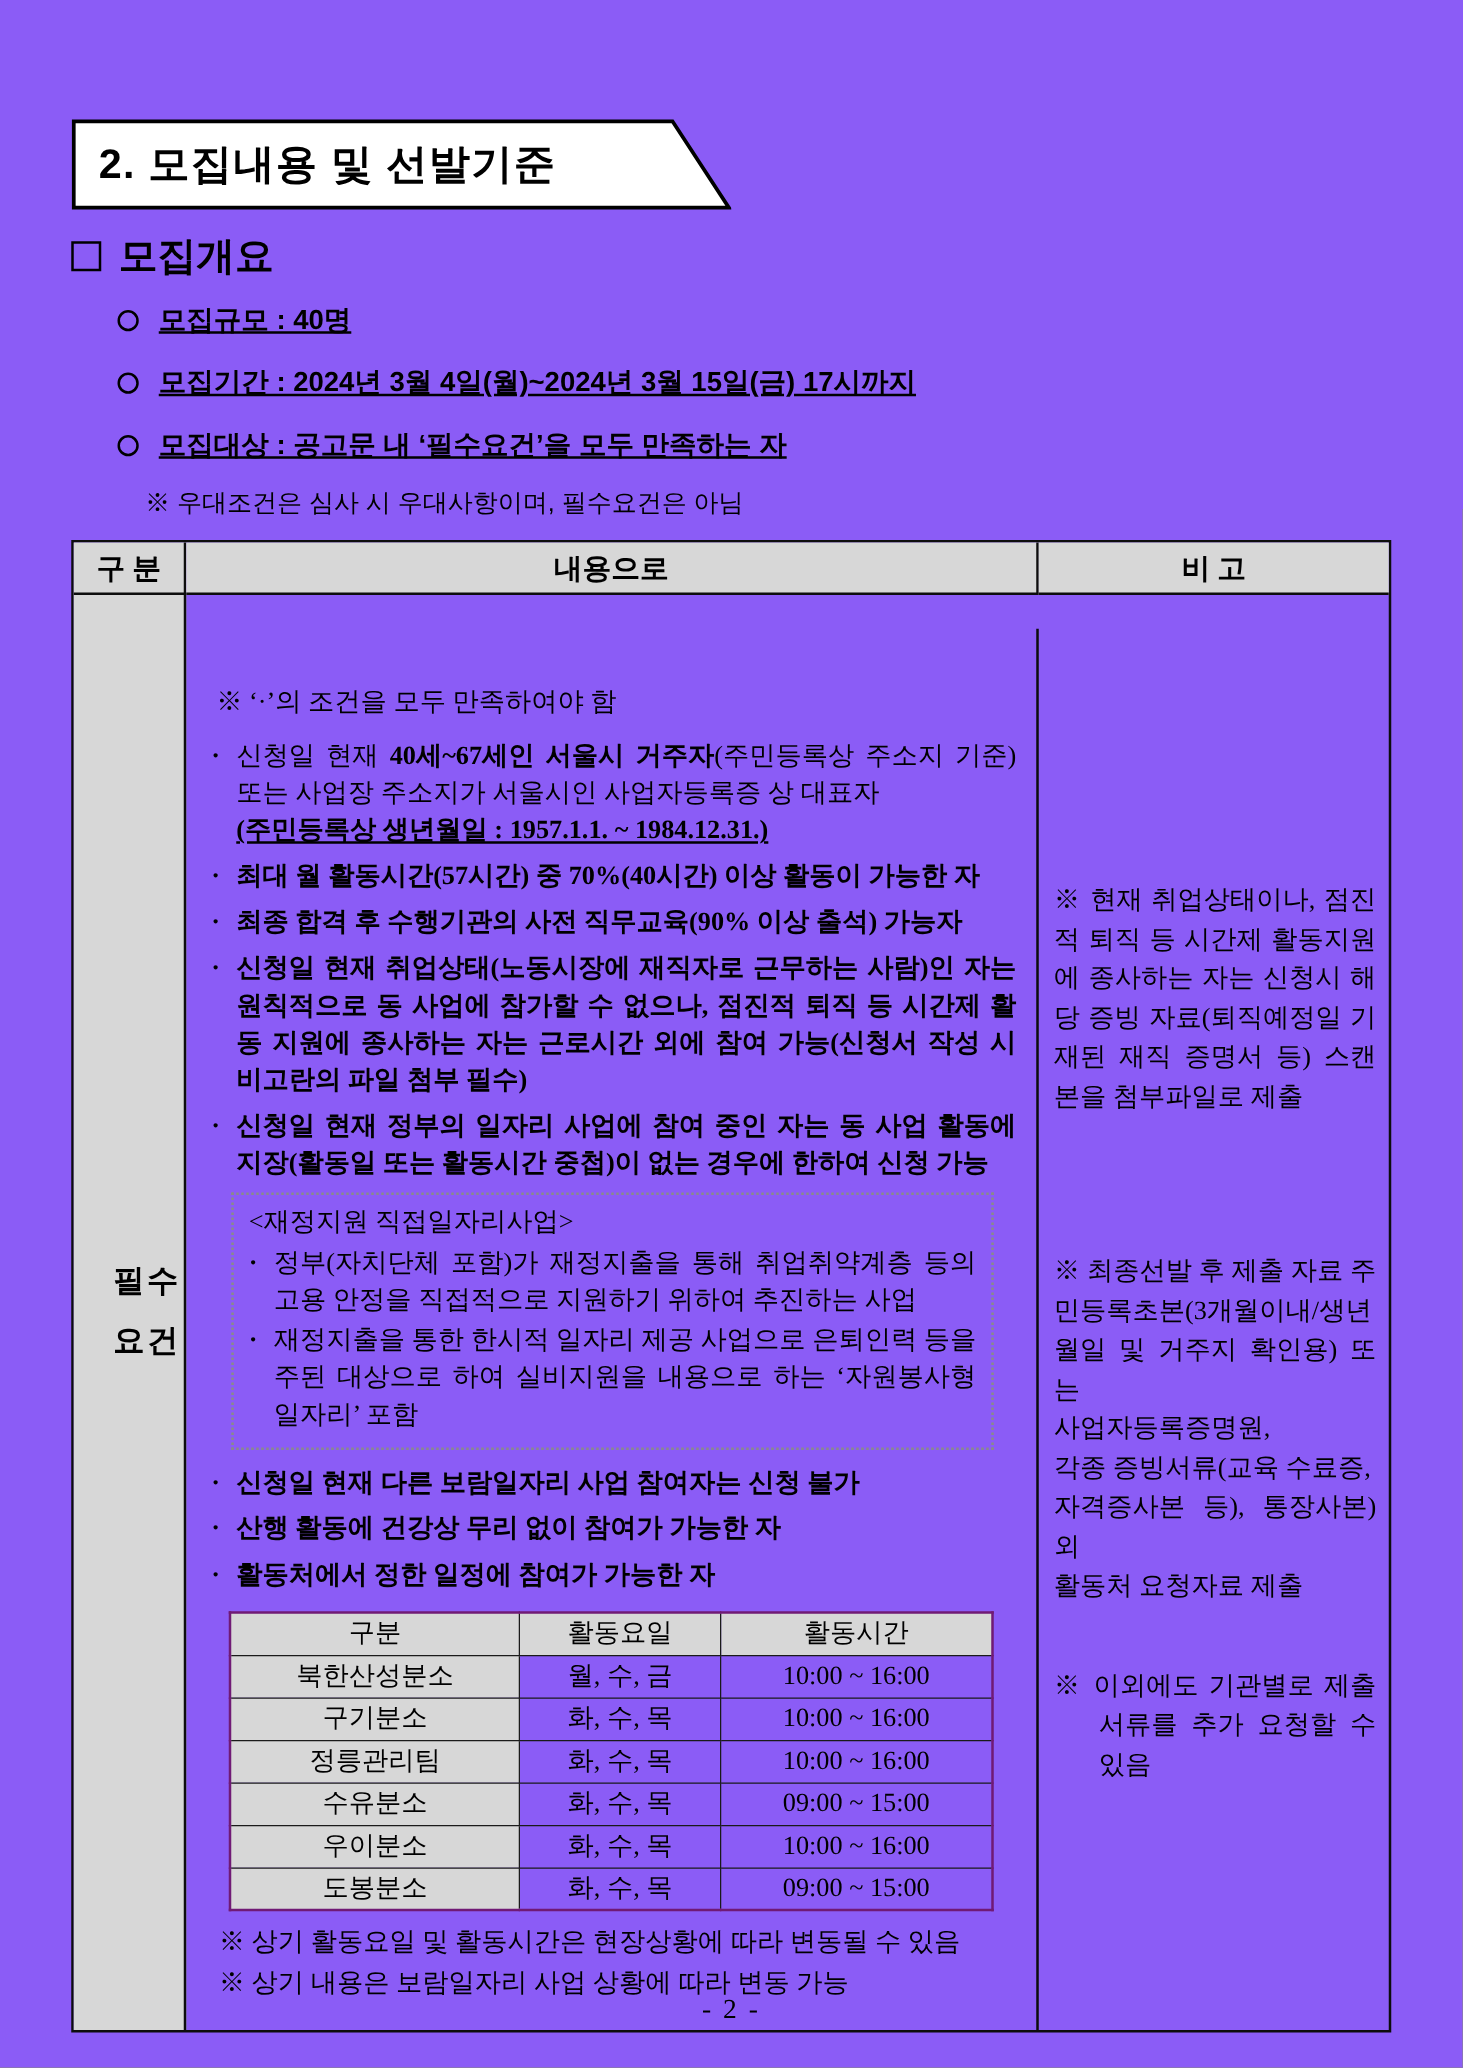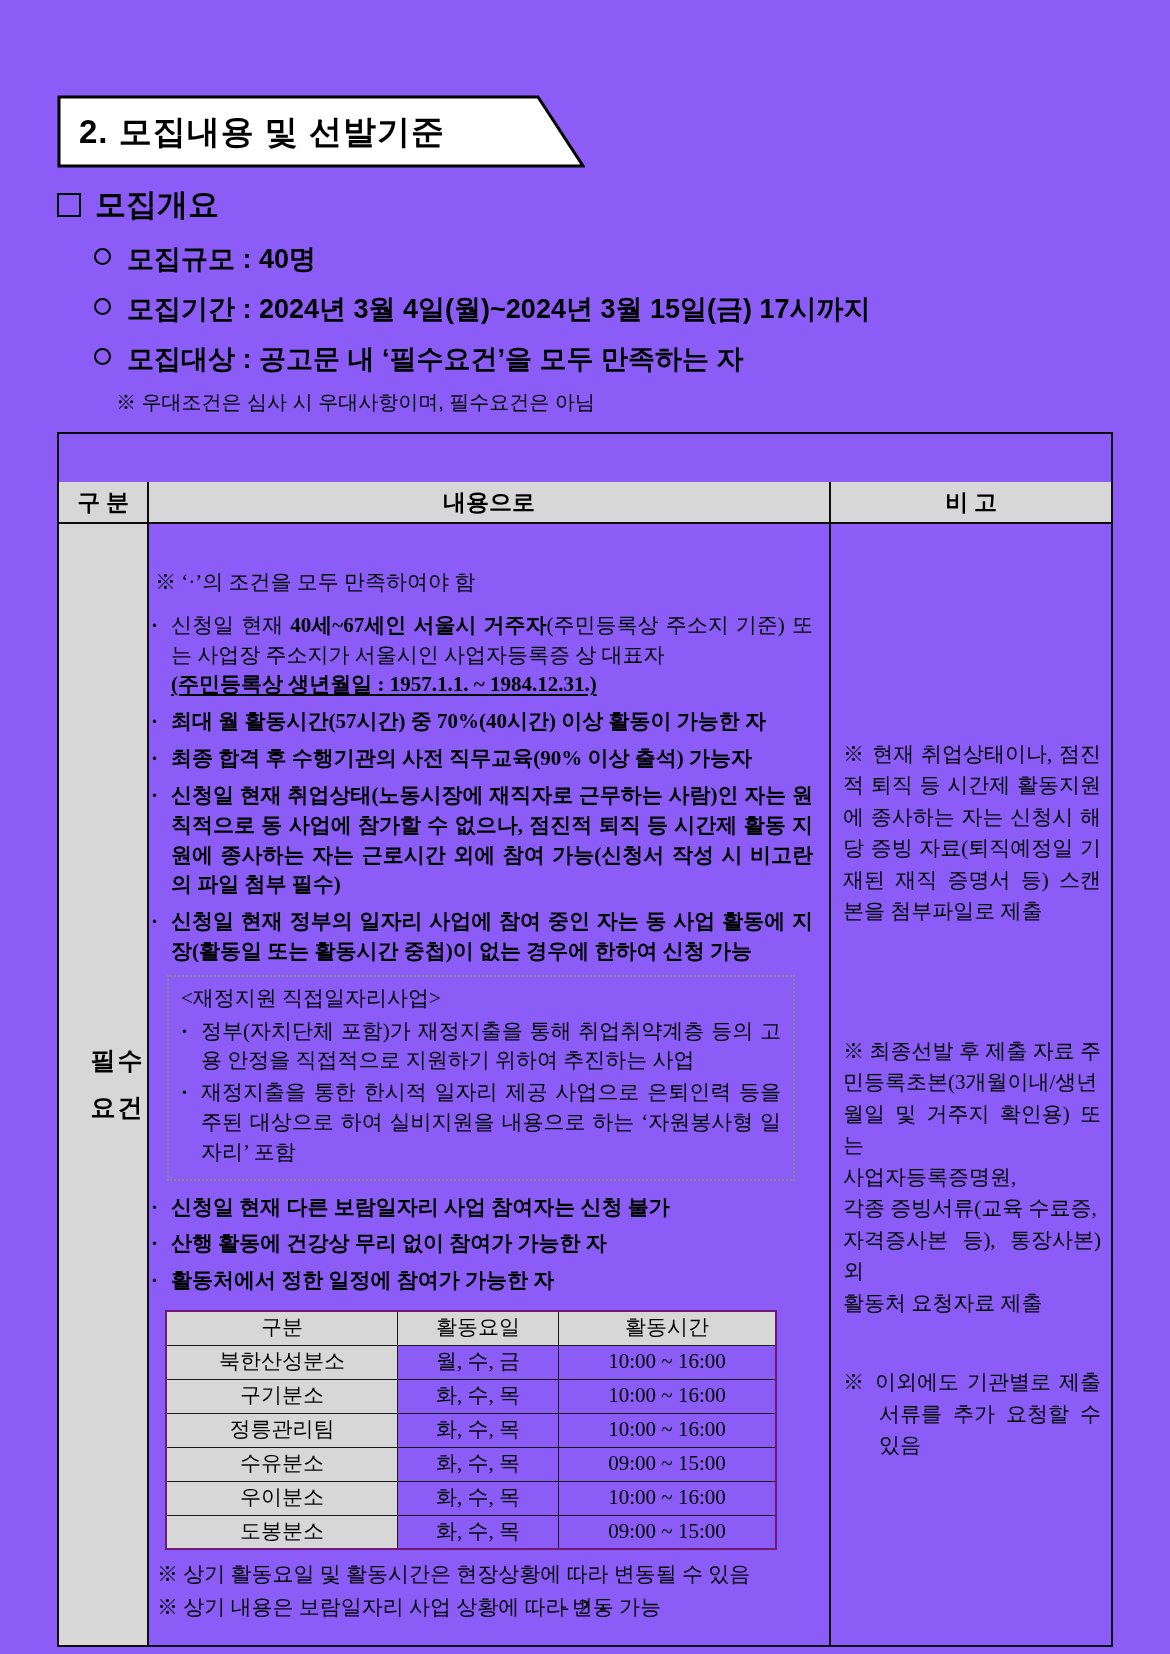--- a/index.html
+++ b/index.html
@@ -21,48 +21,49 @@
   
   .h2 {
     position:absolute; left:57px; top:184px;
     display:flex; align-items:center; gap:14px;
     font-family:"Liberation Sans", sans-serif; font-weight:800; font-size:31px;
   }
   .sq-icon { width:24px; height:24px; border:2.5px solid #000; flex:0 0 auto; }
   .ov-item {
     position:absolute; left:94px;
     display:flex; align-items:flex-start; gap:16px;
-    font-family:"Liberation Sans", sans-serif; font-weight:700; font-size:27px;
+    font-family:"Liberation Sans", sans-serif; font-weight:700; font-size:22px;
     white-space:nowrap;
+    text-decoration:underline;
   }
   .ov-item.i0 { top:241px; } .ov-item.i1 { top:291px; } .ov-item.i2 { top:341px; }
   .circle-icon { width:17px; height:17px; border:2px solid #000; border-radius:50%; margin-top:7px; flex:0 0 auto; }
   .pre-note {
     position:absolute; left:116px; top:389px;
     font-family:"Liberation Sans", sans-serif; font-weight:400; font-size:20px;
   }
   
   .main-table {
     position:absolute; left:57px; top:432px; width:1056px;
     display:grid; grid-template-columns:90px 1fr 280px;
     border:2.5px solid #0d0d0d;
   }
   .mt-cell { border-color:#0d0d0d; }
   .mt-h {
     background:#d7d7d7; height:42px;
     display:flex; align-items:center; justify-content:center;
-    font-weight:700; font-size:23px; border-bottom:2px solid #0d0d0d;margin-top:48px;
+    font-weight:700; font-size:23px; border-bottom:2px solid #0d0d0d;
   }
   .mt-h.c1, .mt-h.c2, .mt-b.c1, .mt-b.c2 { border-right:2px solid #0d0d0d; }
   .mt-b.c1 {
     background:#d7d7d7;
     display:flex; flex-direction:column; align-items:center; justify-content:center;
     font-weight:700; font-size:25px; line-height:1.9; letter-spacing:2px;padding-left:29px;
   }
-  .mt-b.c2 { padding:44px 16px 22px 2px; font-size:21px; line-height:1.42; }
+  .mt-b.c2 { padding:44px 16px 22px 20px; font-size:21px; line-height:1.42;margin-top:27px; }
   .mt-b.c3 {
     padding:0 10px 0 12px; font-size:21px; line-height:1.5;
     display:flex; flex-direction:column; justify-content:center;margin-top:32px;
   }
   
   .intro { margin:0 0 13px 4px; }
   .req { display:flex; margin-bottom:7px; text-align:justify; }
   .req .dot { width:20px; flex:0 0 auto; font-weight:700; }
   .req .txt { flex:1; }
   .req.bold .txt { font-weight:700; }

